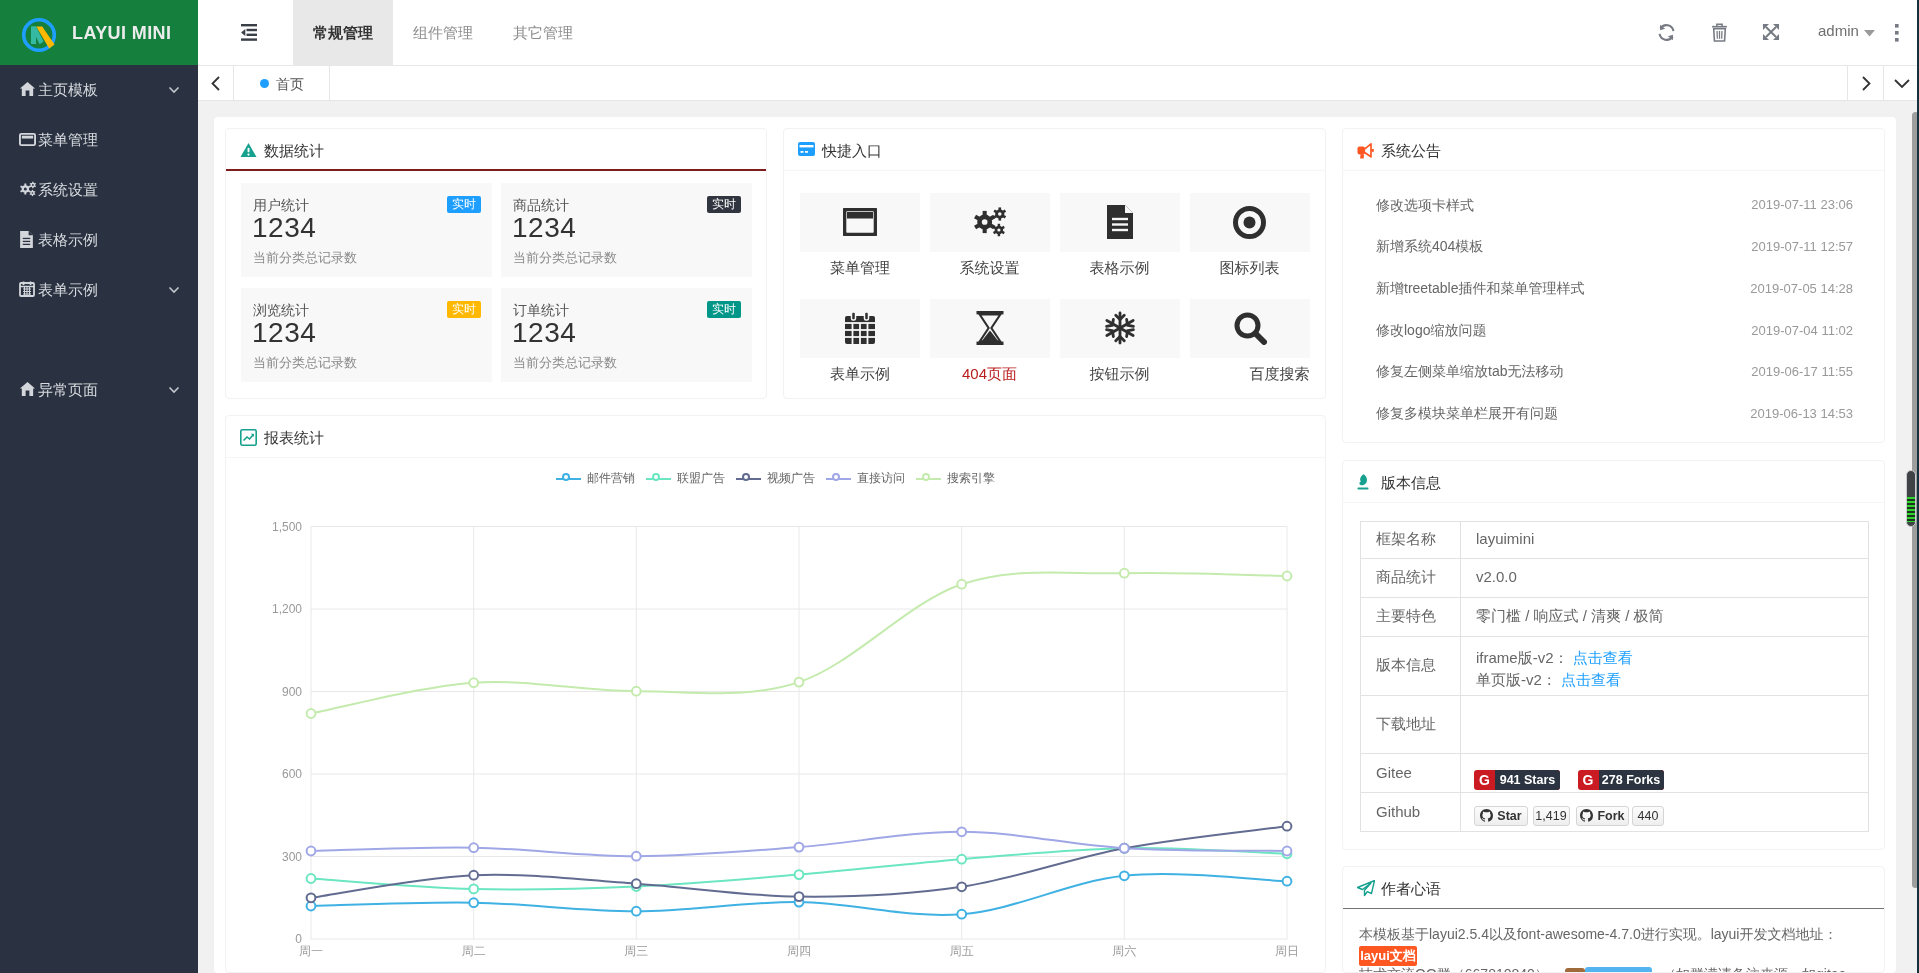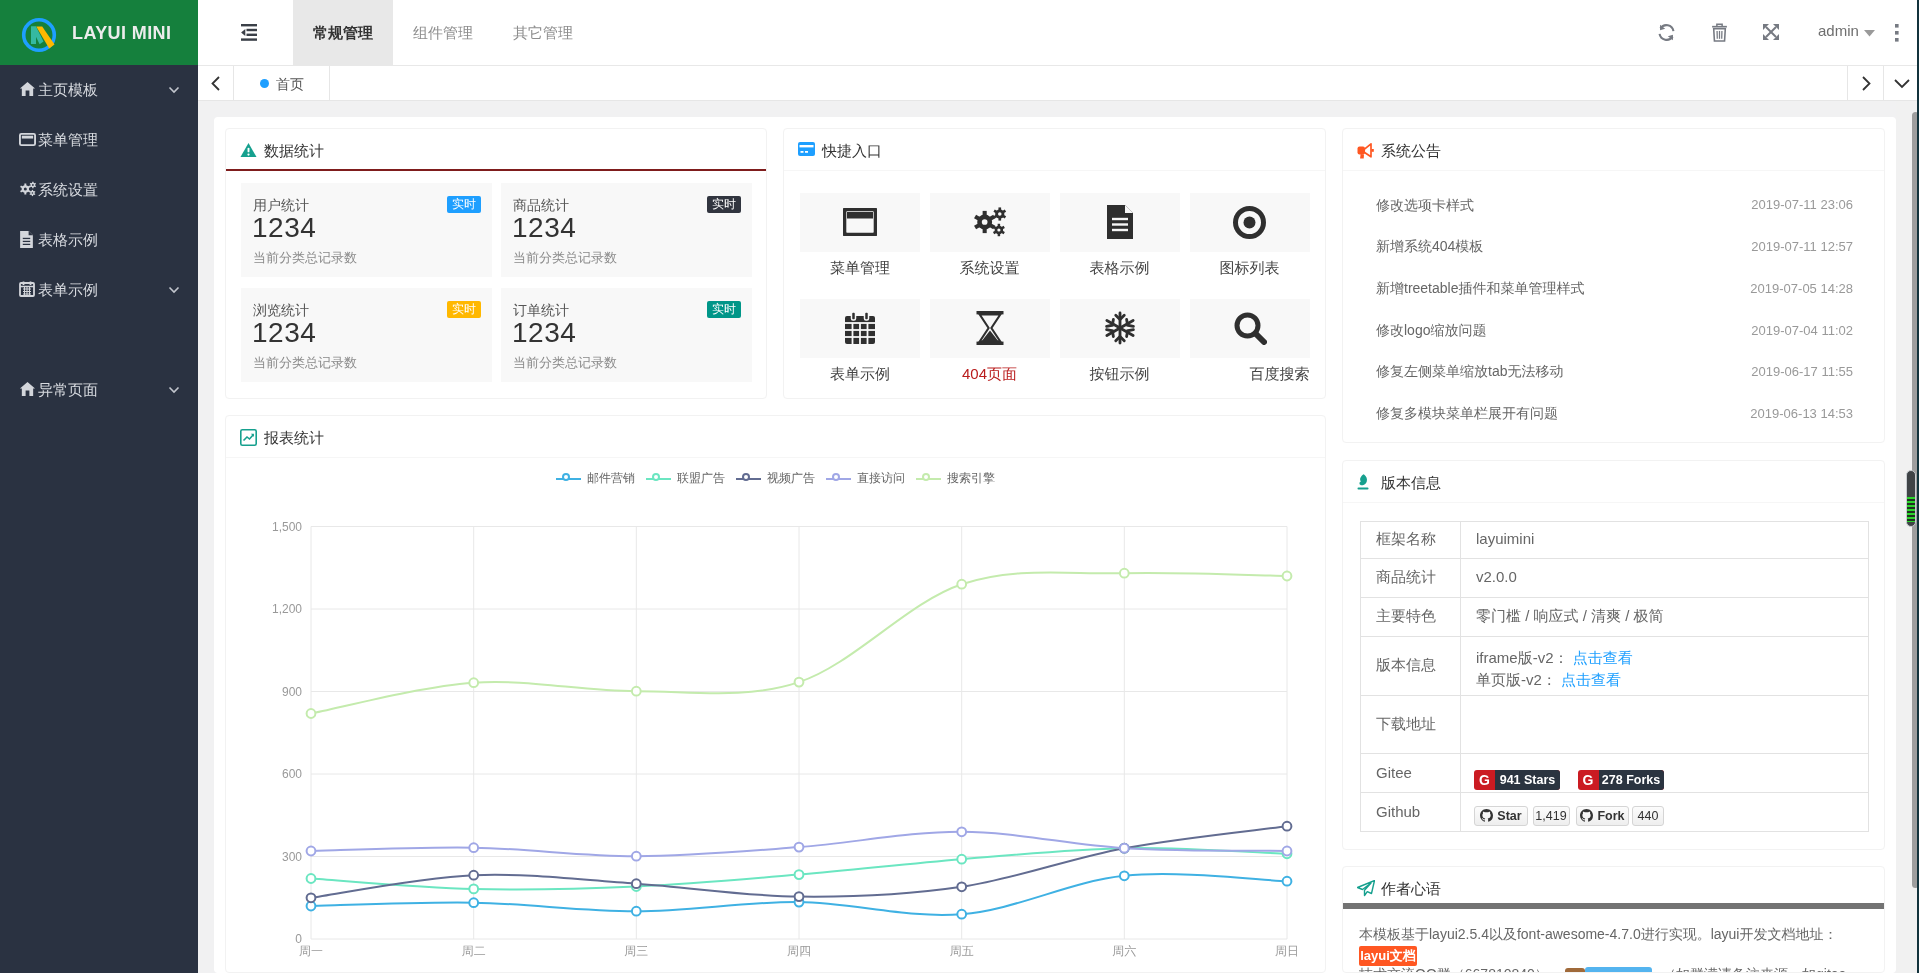--- a/index.html
+++ b/index.html
@@ -434,21 +434,21 @@
     <div class="abs" style="left:131px;top:345px;width:54px;height:20px;background:linear-gradient(#fcfcfc,#eee);border:1px solid #d5d5d5;border-radius:3px;text-align:center;font-size:12.5px;font-weight:bold;color:#333;line-height:18px"><span style="display:inline-block;vertical-align:-2px;margin-right:4px"><svg width="13" height="13" viewBox="0 0 16 16">
           <path fill="#333" d="M8 0C3.58 0 0 3.58 0 8c0 3.54 2.29 6.53 5.47 7.59.4.07.55-.17.55-.38 0-.19-.01-.82-.01-1.49-2.01.37-2.53-.49-2.69-.94-.09-.23-.48-.94-.82-1.13-.28-.15-.68-.52-.01-.53.63-.01 1.08.58 1.23.82.72 1.21 1.87.87 2.33.66.07-.52.28-.87.51-1.07-1.78-.2-3.64-.89-3.64-3.95 0-.87.31-1.59.82-2.15-.08-.2-.36-1.02.08-2.12 0 0 .67-.21 2.2.82.64-.18 1.32-.27 2-.27s1.36.09 2 .27c1.53-1.04 2.2-.82 2.2-.82.44 1.1.16 1.92.08 2.12.51.56.82 1.27.82 2.15 0 3.07-1.87 3.75-3.65 3.95.29.25.54.73.54 1.48 0 1.07-.01 1.93-.01 2.2 0 .21.15.46.55.38A8.01 8.01 0 0 0 16 8c0-4.42-3.58-8-8-8z"></path>
         </svg></span>Star</div>
     <div class="abs" style="left:189.5px;top:345px;width:37px;height:20px;background:linear-gradient(#fcfcfc,#eee);border:1px solid #d5d5d5;border-radius:3px;text-align:center;font-size:12.5px;font-weight:normal;color:#333;line-height:18px">1,419</div>
     <div class="abs" style="left:233px;top:345px;width:53px;height:20px;background:linear-gradient(#fcfcfc,#eee);border:1px solid #d5d5d5;border-radius:3px;text-align:center;font-size:12.5px;font-weight:bold;color:#333;line-height:18px"><span style="display:inline-block;vertical-align:-2px;margin-right:4px"><svg width="13" height="13" viewBox="0 0 16 16">
           <path fill="#333" d="M8 0C3.58 0 0 3.58 0 8c0 3.54 2.29 6.53 5.47 7.59.4.07.55-.17.55-.38 0-.19-.01-.82-.01-1.49-2.01.37-2.53-.49-2.69-.94-.09-.23-.48-.94-.82-1.13-.28-.15-.68-.52-.01-.53.63-.01 1.08.58 1.23.82.72 1.21 1.87.87 2.33.66.07-.52.28-.87.51-1.07-1.78-.2-3.64-.89-3.64-3.95 0-.87.31-1.59.82-2.15-.08-.2-.36-1.02.08-2.12 0 0 .67-.21 2.2.82.64-.18 1.32-.27 2-.27s1.36.09 2 .27c1.53-1.04 2.2-.82 2.2-.82.44 1.1.16 1.92.08 2.12.51.56.82 1.27.82 2.15 0 3.07-1.87 3.75-3.65 3.95.29.25.54.73.54 1.48 0 1.07-.01 1.93-.01 2.2 0 .21.15.46.55.38A8.01 8.01 0 0 0 16 8c0-4.42-3.58-8-8-8z"></path>
         </svg></span>Fork</div>
     <div class="abs" style="left:289px;top:345px;width:32px;height:20px;background:linear-gradient(#fcfcfc,#eee);border:1px solid #d5d5d5;border-radius:3px;text-align:center;font-size:12.5px;font-weight:normal;color:#333;line-height:18px">440</div>
   </div>
 <div class="abs" style="left:1342px;top:866px;width:543px;height:107px;background:#fff;border:1px solid #f2f2f2;border-radius:4px;overflow:hidden;">
-<div class="abs" style="left:0;top:0;width:541px;height:42px;border-bottom:6px solid #737373">
+<div class="abs" style="left:0;top:0;width:541px;height:42px;border-bottom:1px solid #737373">
 <div class="abs" style="left:14px;top:13px;width:17px;height:17px">
         <svg width="18" height="17" viewBox="0 0 18 17">
           <path d="M17.5 0.5 L0.5 7.5 L5.5 9.5 L14 3 L7.5 10.3 L7.5 15.5 L10.3 11.6 L14.5 13.5 Z" fill="none" stroke="#16a08e" stroke-width="1.4" stroke-linejoin="round"></path>
         </svg>
       </div>
 <div class="abs" style="left:38px;top:11px;font-size:15px;color:#333;line-height:21px">作者心语</div>
 </div>
     <div class="abs" style="left:16px;top:56px;width:512px;font-size:14px;color:#666;line-height:22px">本模板基于layui2.5.4以及font-awesome-4.7.0进行实现。layui开发文档地址：</div>
     <div class="abs" style="left:16px;top:79px;width:58px;height:20px;background:#ff5722;border-radius:2px;color:#fff;font-size:13px;font-weight:bold;text-align:center;line-height:20px">layui文档</div>
     <div class="abs" style="left:16px;top:99px;font-size:14px;color:#666">技术交流QQ群（667810840）：</div>

